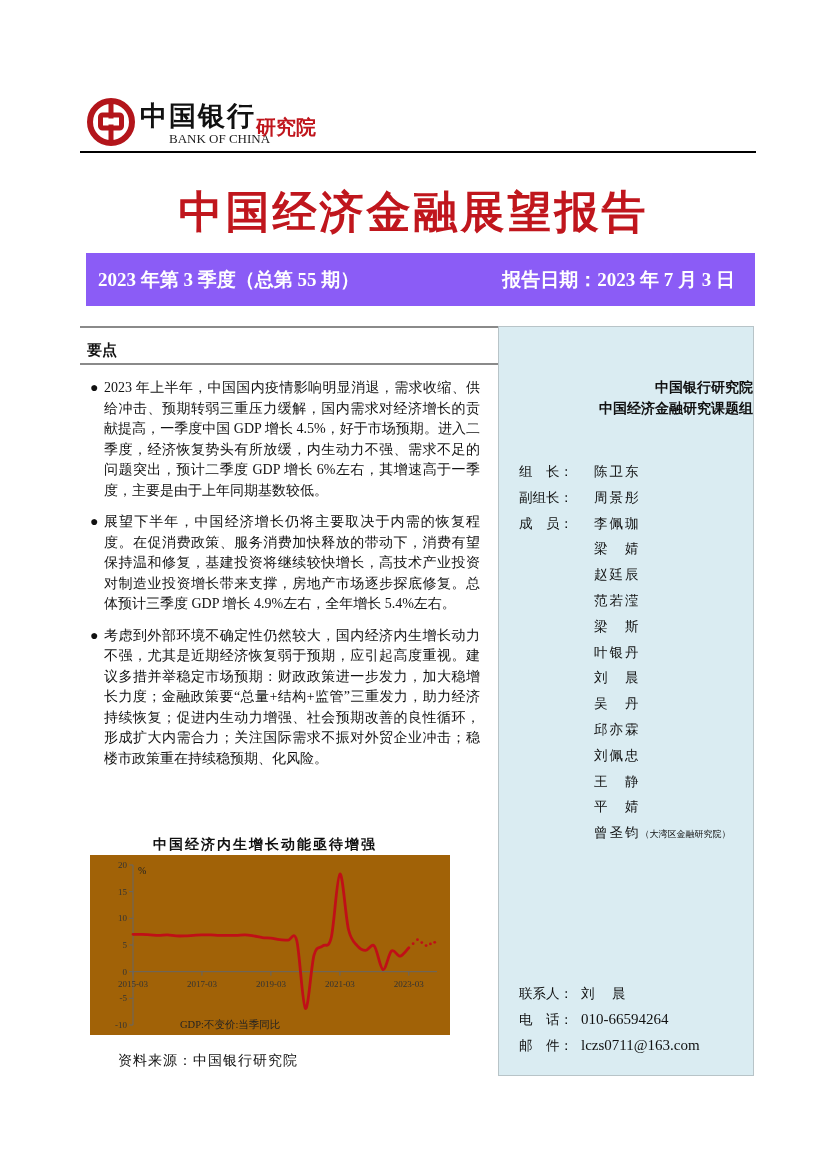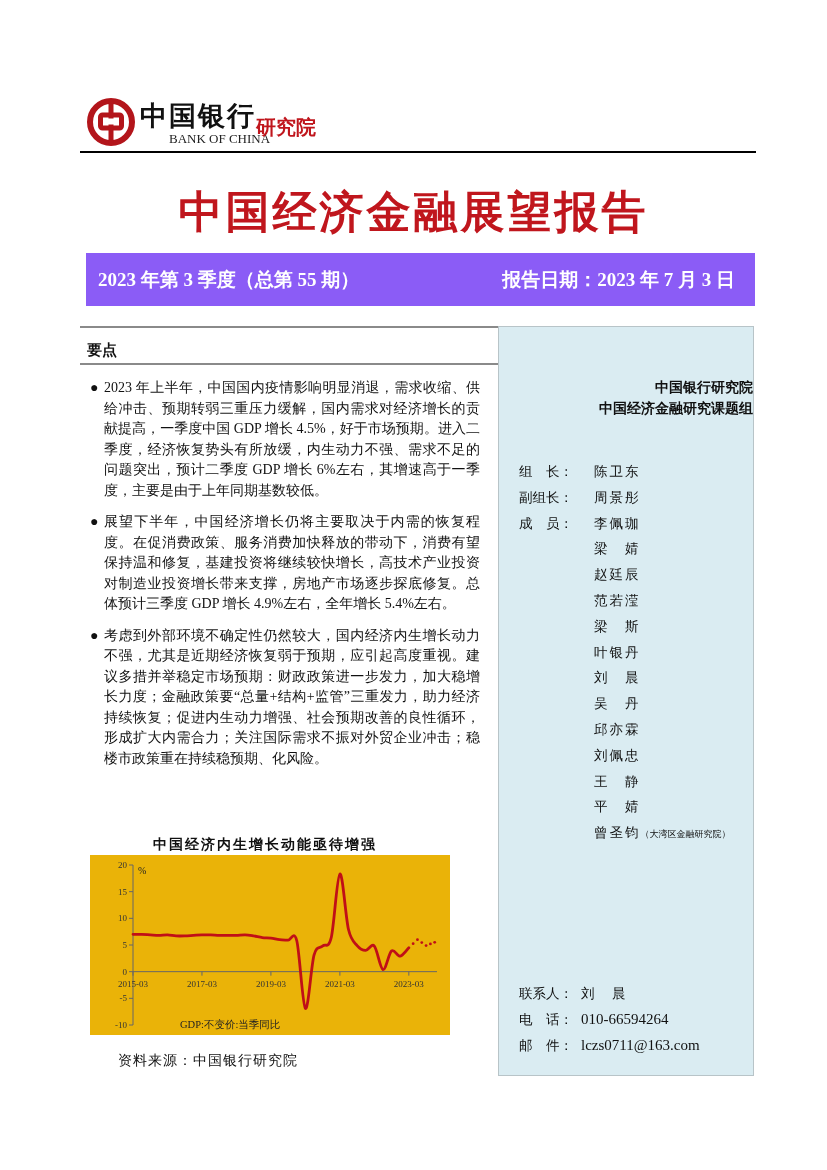--- a/index.html
+++ b/index.html
@@ -29,21 +29,21 @@
               font-family: "DejaVu Sans", sans-serif; }
   .kp-bottom-rule { position: absolute; left: 80px; top: 363px; width: 418px; height: 2px; background: #8a8a8a; }
 
   .bullets { position: absolute; left: 88px; top: 378px; width: 392px; }
   .bullet { position: relative; padding-left: 16px; font-size: 14px; line-height: 20.5px;
             text-align: justify; margin-bottom: 11px; font-family: "Liberation Serif", "DejaVu Serif", serif; }
   .bullet .dot { position: absolute; left: 2px; top: 0; font-size: 14px; }
 
   .chart-title { position: absolute; left: 90px; top: 836px; width: 350px; text-align: center;
                  font-size: 14px; font-weight: bold; letter-spacing: 2px; font-family: "DejaVu Serif", serif; }
-  .chart { position: absolute; left: 90px; top: 855px; width: 360px; height: 180px; background: #eab308; }
+  .chart { position: absolute; left: 90px; top: 855px; width: 360px; height: 180px; background: #a16207; }
   .chart svg { position: absolute; left: 0; top: 0; }
   .chart-source { position: absolute; left: 118px; top: 1052px; font-size: 14px; letter-spacing: 1px;
                   font-family: "DejaVu Serif", serif; }
 
   .sidebar { position: absolute; left: 498px; top: 326px; width: 256px; height: 750px;
              background: #daecf2; border: 1px solid #b8c4c8; box-sizing: border-box; }
   .sb-org { position: absolute; left: 0; top: 50px; width: 100%; text-align: right; font-size: 14px;
             font-weight: bold; line-height: 21px; font-family: "DejaVu Sans", sans-serif; }
   .sb-team { position: absolute; left: 20px; top: 136px; font-size: 13.5px; font-family: "DejaVu Serif", serif; }
   .sb-row { position: relative; height: 25.8px; white-space: nowrap; }

